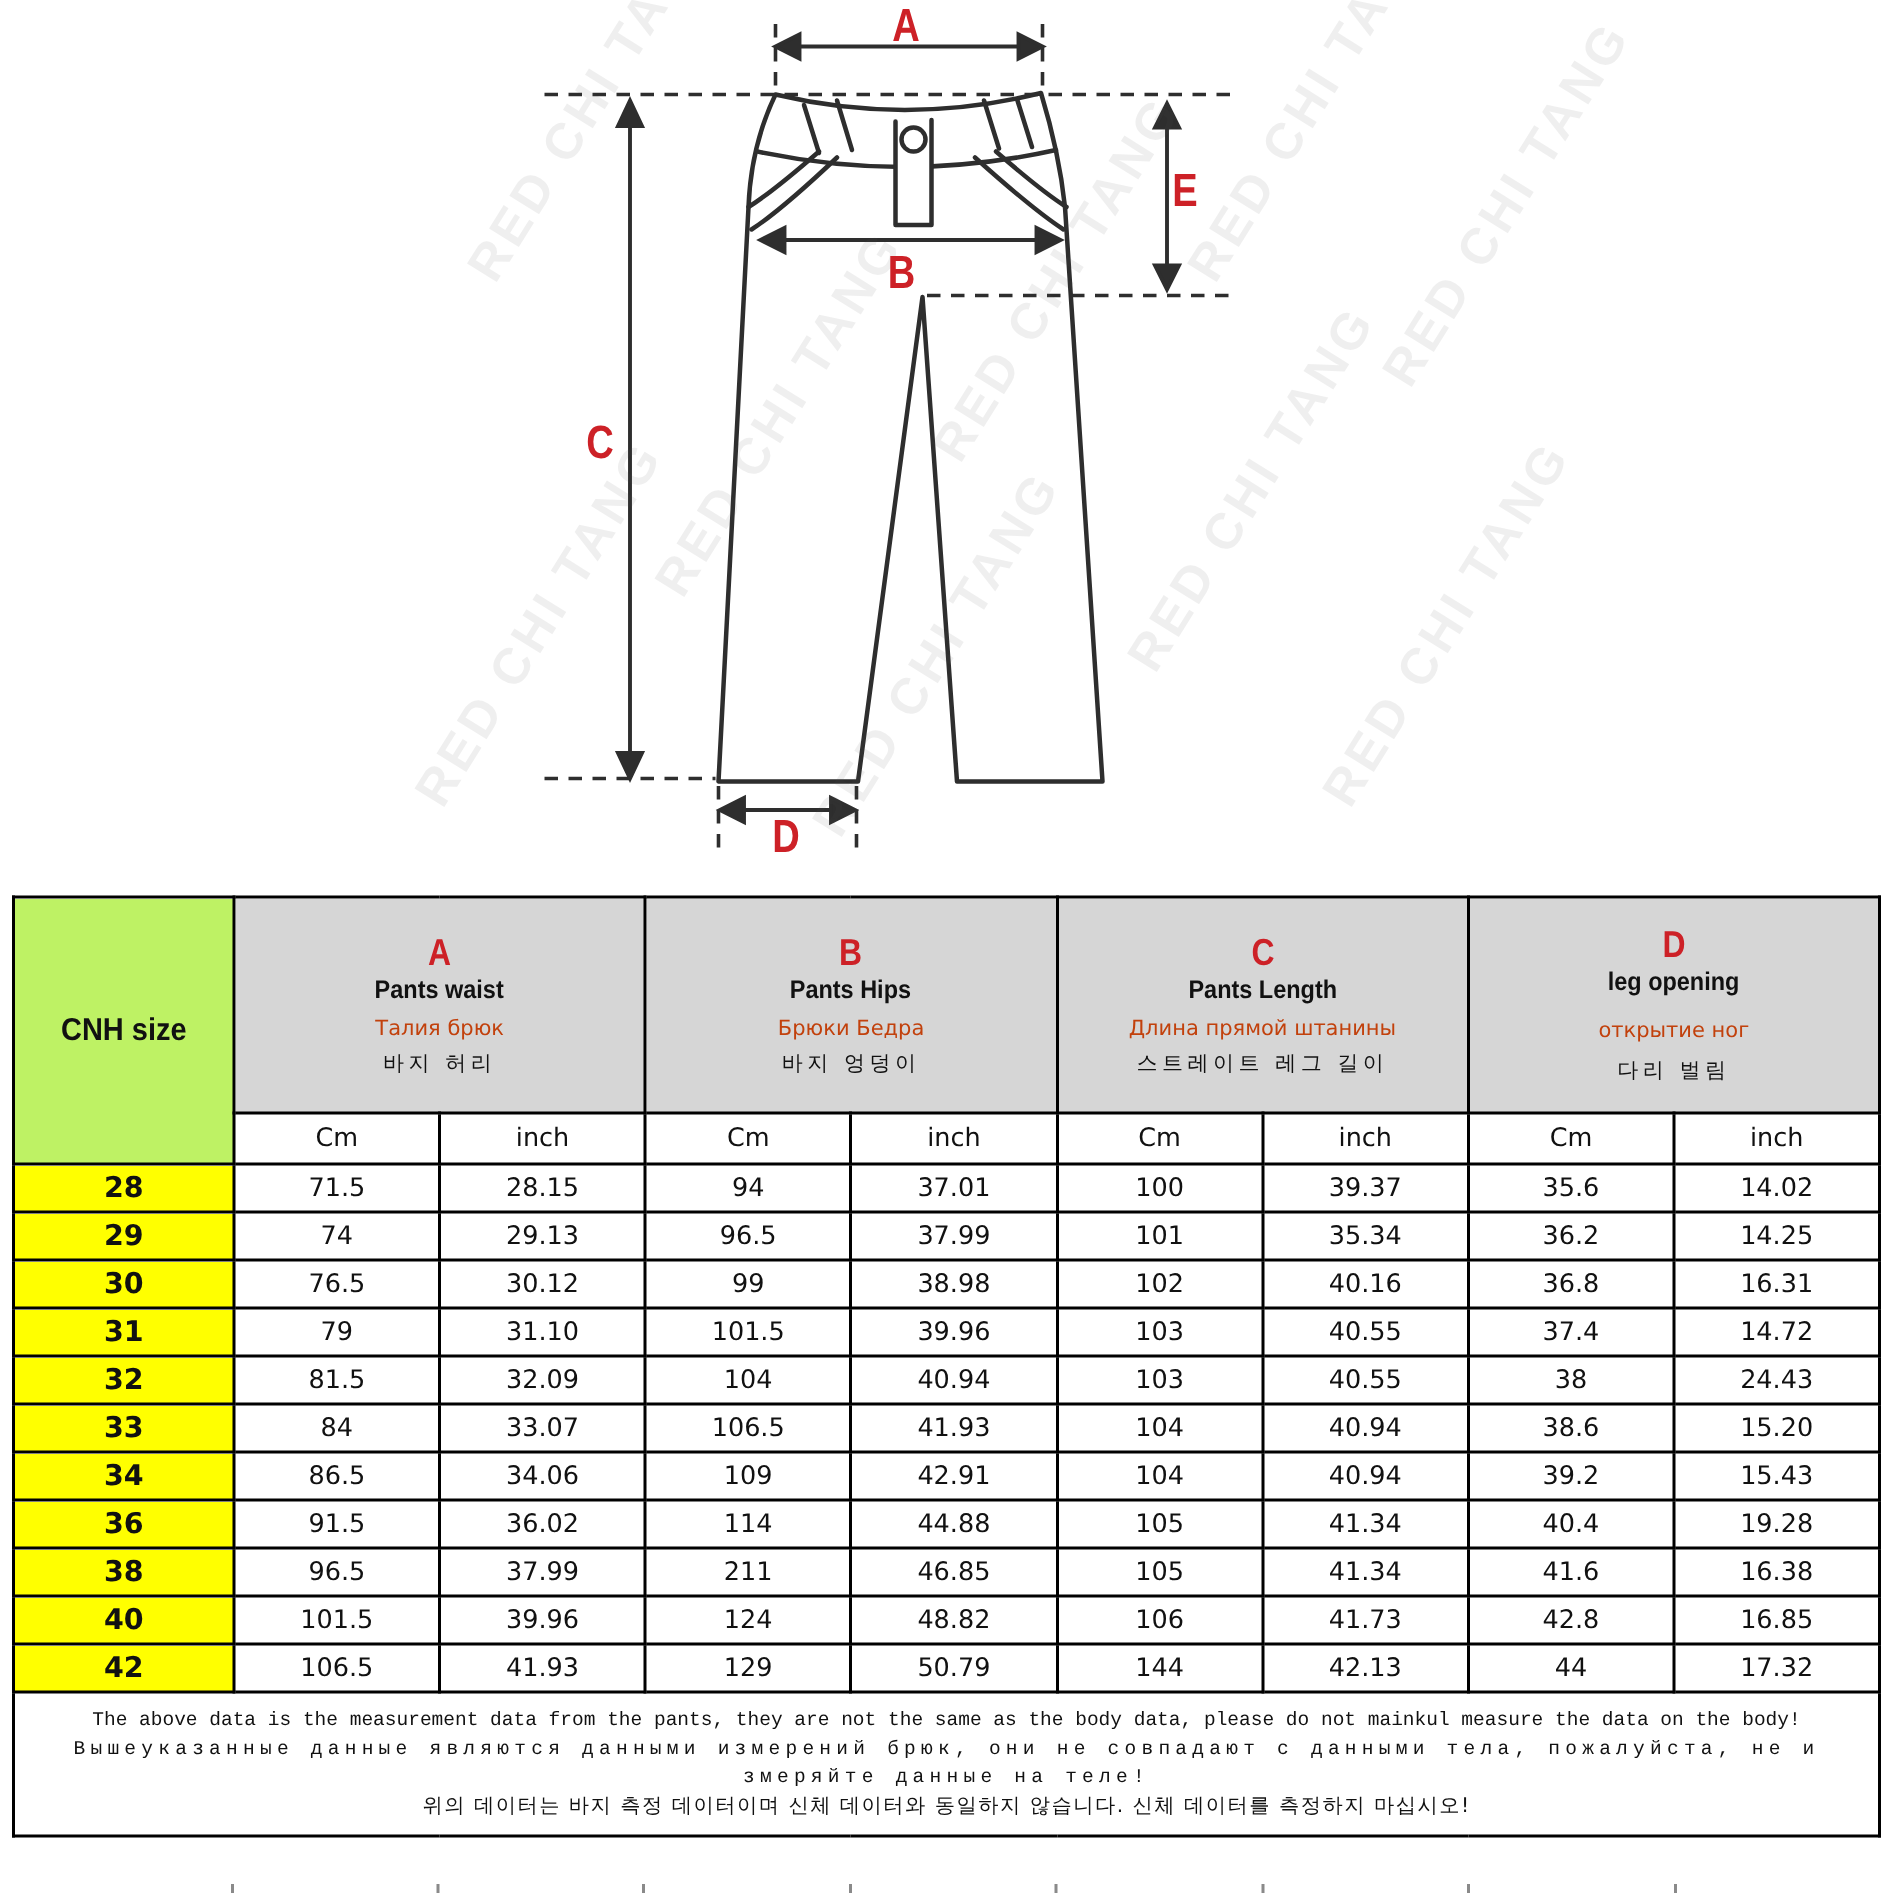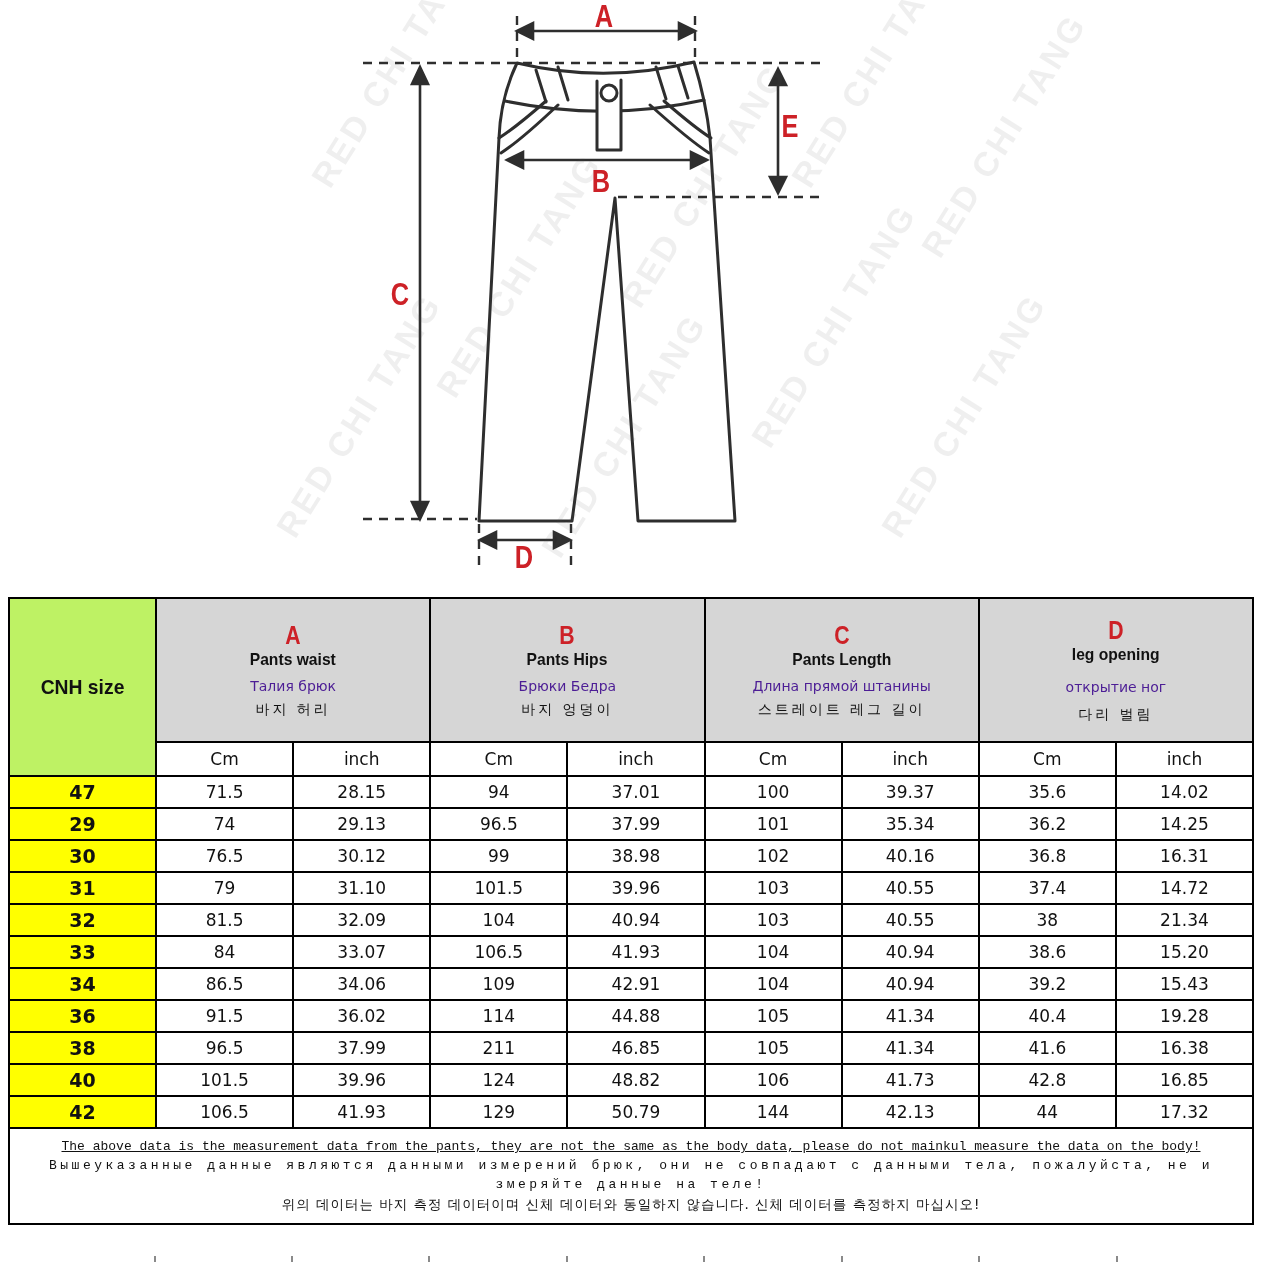--- a/index.html
+++ b/index.html
@@ -19,27 +19,27 @@
   .size-table td{border:2px solid #000;text-align:center;vertical-align:middle;
       padding:0;overflow:hidden;font-family:"DejaVu Sans",sans-serif;}
   td.corner{background:#bef264;}
   .corner-inner{display:inline-block;transform:scaleX(.92);font-weight:bold;font-size:21px;
       font-family:"Liberation Sans",sans-serif;}
   td.group{background:#d6d6d6;height:142px;}
   .g-letter{display:inline-block;transform:scaleX(.85);color:#cd2127;font-weight:bold;
       font-size:25px;line-height:26px;font-family:"Liberation Sans",sans-serif;}
   .g-en{display:inline-block;transform:scaleX(.92);font-weight:bold;font-size:17px;
       line-height:20px;font-family:"Liberation Sans",sans-serif;margin-top:2px;}
-  .g-ru{font-size:14px;line-height:18px;margin-top:7px;color:#4c1d95;}
+  .g-ru{font-size:14px;line-height:18px;margin-top:7px;color:#c2410c;}
   .g-ko{font-size:14px;line-height:19px;margin-top:5px;letter-spacing:3px;}
   .unit-row td{height:32px;font-size:17px;background:#fff;border-radius:15px;}
   .data-row td{height:30px;font-size:17px;background:#fff;}
   .data-row td.size-cell{background:#ffff00;font-weight:bold;font-size:19px;}
   .note-row td{height:94px;background:#fff;}
-  .note-en{font-family:"Liberation Mono","DejaVu Sans Mono",monospace;font-size:13px;line-height:19px;text-decoration:underline;}
+  .note-en{font-family:"Liberation Mono","DejaVu Sans Mono",monospace;font-size:13px;line-height:19px;}
   .note-ru{font-family:"Liberation Mono","DejaVu Sans Mono",monospace;font-size:13px;
       letter-spacing:3.5px;line-height:19px;}
   .note-ko{font-size:13.5px;line-height:21px;letter-spacing:1px;}
 
   
   .bottom-strip{position:absolute;left:8px;top:1256px;width:1246px;height:6px;background:#fff;}
   .bottom-strip .vline{position:absolute;top:0;width:2px;height:6px;background:#8a8a8a;}
 </style>
 </head>
 <body>
@@ -171,21 +171,21 @@
         <td>Cm</td>
         <td>inch</td>
         <td>Cm</td>
         <td>inch</td>
         <td>Cm</td>
         <td>inch</td>
       </tr>
     </tbody>
     <tbody id="rows">
         <tr class="data-row">
-          <td class="size-cell">47</td>
+          <td class="size-cell">28</td>
           <td>71.5</td>
           <td>28.15</td>
           <td>94</td>
           <td>37.01</td>
           <td>100</td>
           <td>39.37</td>
           <td>35.6</td>
           <td>14.02</td>
         </tr>
         <tr class="data-row">
@@ -223,21 +223,21 @@
         </tr>
         <tr class="data-row">
           <td class="size-cell">32</td>
           <td>81.5</td>
           <td>32.09</td>
           <td>104</td>
           <td>40.94</td>
           <td>103</td>
           <td>40.55</td>
           <td>38</td>
-          <td>21.34</td>
+          <td>24.43</td>
         </tr>
         <tr class="data-row">
           <td class="size-cell">33</td>
           <td>84</td>
           <td>33.07</td>
           <td>106.5</td>
           <td>41.93</td>
           <td>104</td>
           <td>40.94</td>
           <td>38.6</td>

